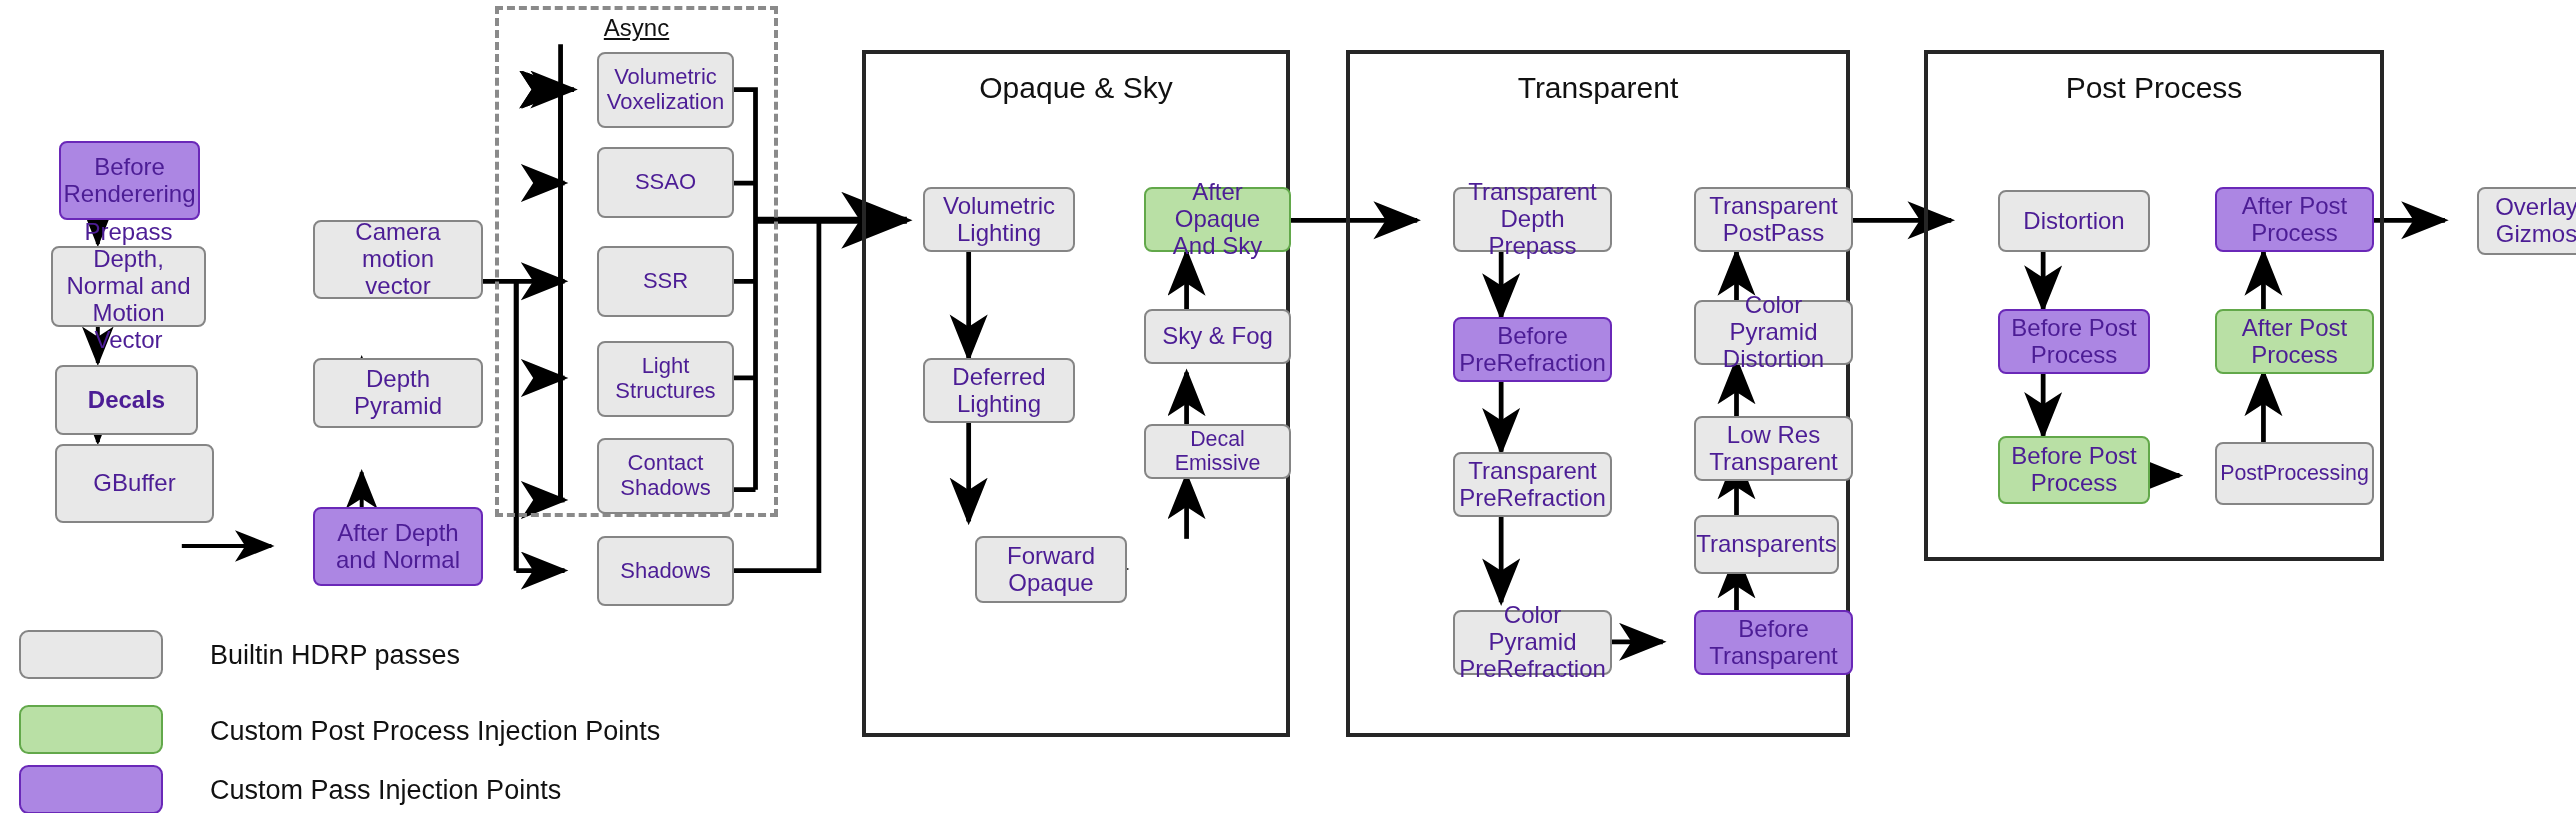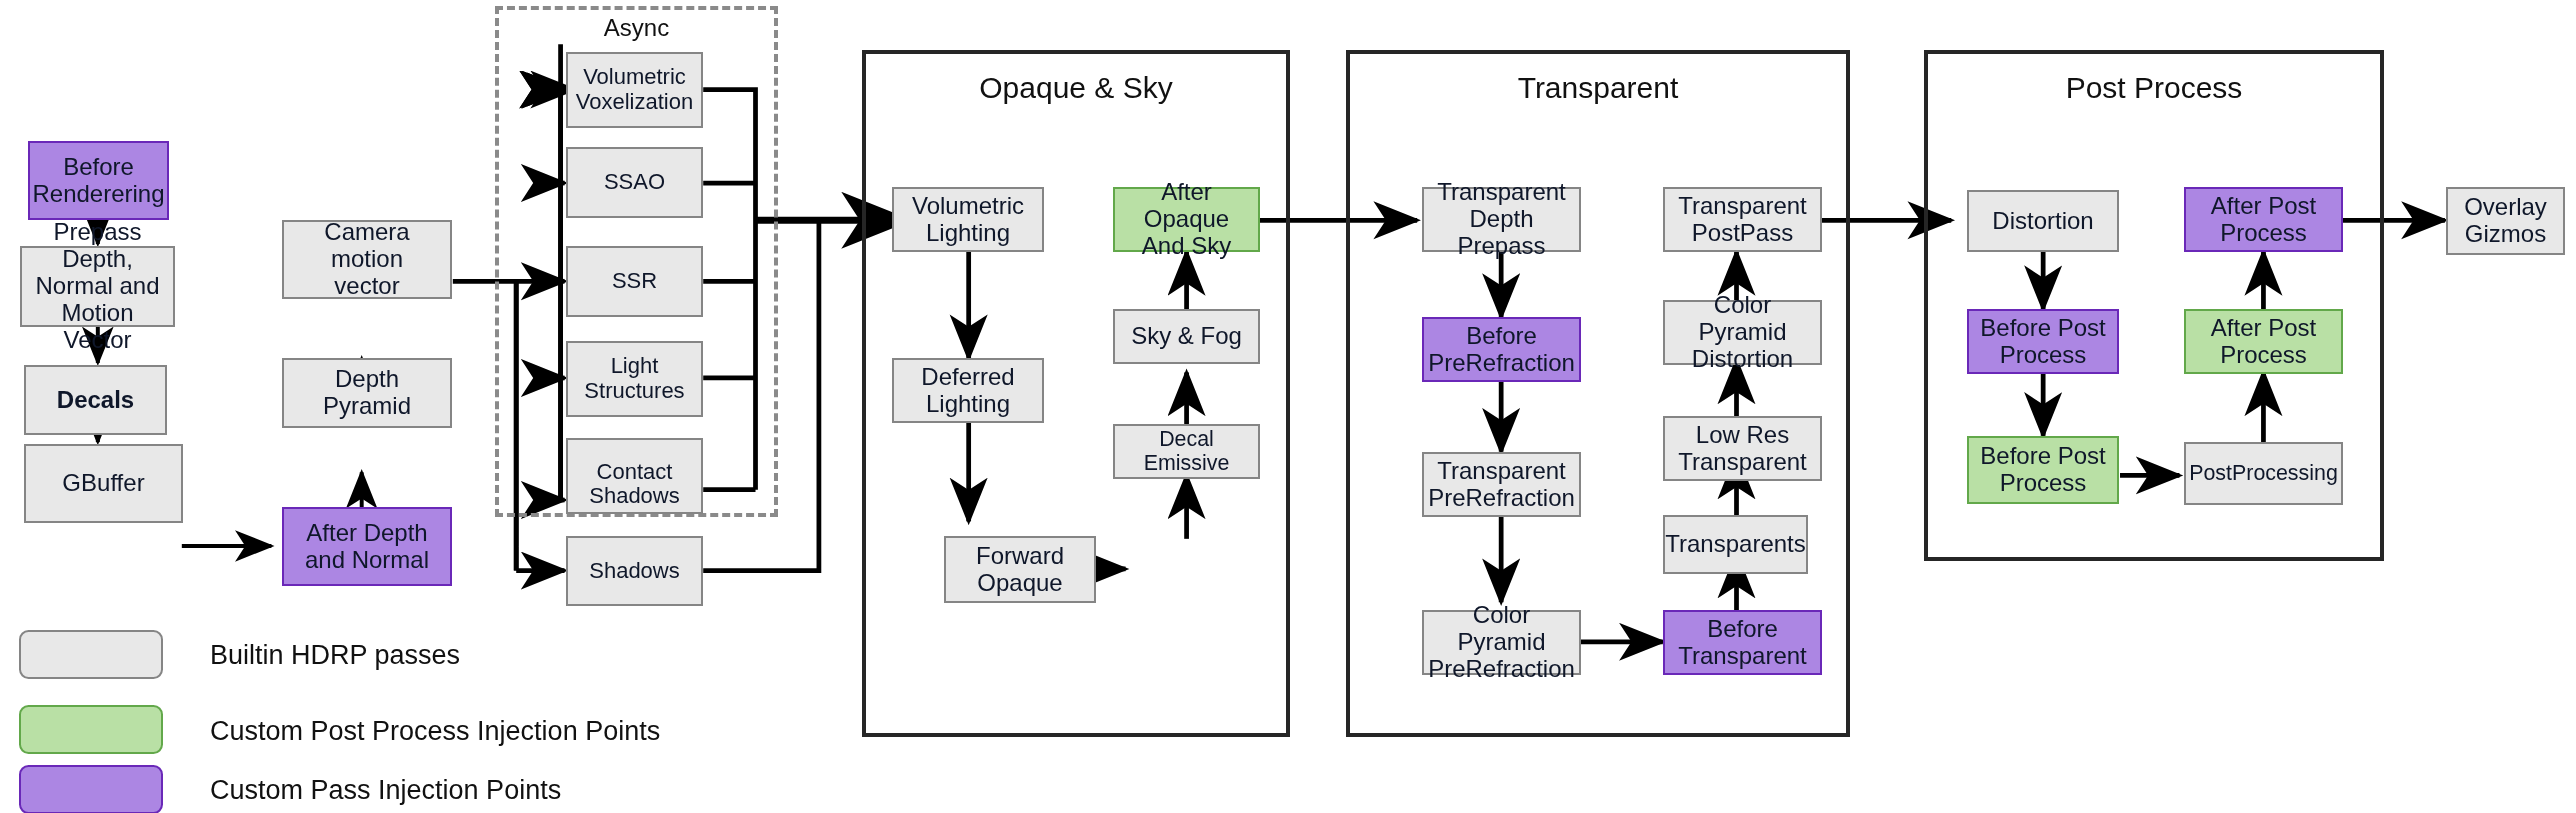--- a/index.html
+++ b/index.html
@@ -1,32 +1,32 @@
 <!DOCTYPE html>
 <html style="font-size:12.7px"><head>
 <meta charset="utf-8">
 <style>
   html,body{margin:0;padding:0;background:#ffffff;}
   body{width:2576px;height:813px;position:relative;overflow:hidden;
        font-family:"Liberation Sans","DejaVu Sans",sans-serif;}
   #stage{position:absolute;left:0;top:0;width:2576px;height:813px;}
   svg#wires{position:absolute;left:0;top:0;width:2576px;height:813px;pointer-events:none;}
 
-  .node{position:absolute;box-sizing:border-box;border-radius:0;
+  .node{position:absolute;box-sizing:border-box;border-radius:8px;
         display:flex;align-items:center;justify-content:center;text-align:center;
-        font-size:24px;line-height:1.12;color:#0f172a;padding:3.2px 6.3px;z-index:5;}
+        font-size:24px;line-height:1.12;color:#4c1d95;padding:3.2px 6.3px;z-index:5;margin-left:31px;}
   .n-gray {background:#e8e8e8;border:2.4px solid #858585;}
   .n-purple{background:#ac86e3;border:2.4px solid #6a28b8;}
   .n-green{background:#b9e0a5;border:2.4px solid #62a84a;}
 
   .group{position:absolute;box-sizing:border-box;border:4px solid #262626;background:transparent;z-index:1;}
   .group-title{position:absolute;font-size:30px;color:#111111;text-align:center;z-index:6;white-space:nowrap;}
 
   .async-box{position:absolute;box-sizing:border-box;border:4px dashed #8a8a8a;background:transparent;z-index:1;}
-  .async-title{position:absolute;font-size:24px;color:#111111;text-align:center;z-index:6;white-space:nowrap;}
+  .async-title{position:absolute;font-size:24px;color:#111111;text-align:center;z-index:6;white-space:nowrap;text-decoration:underline;}
 
   .legend-swatch{position:absolute;box-sizing:border-box;border-radius:9.5px;z-index:5;}
   .legend-label{position:absolute;font-size:27px;color:#111111;white-space:nowrap;z-index:5;}
 </style>
 </head>
 <body>
 
 <div id="stage">
 
   <svg id="wires" viewBox="0 0 3250 1026">
@@ -203,21 +203,21 @@
   <div class="node n-gray" style="left:566px;top:147px;width:137px;height:71px;font-size:22px;">
     <span style="white-space:pre-line">SSAO</span>
   </div>
   <div class="node n-gray" style="left:566px;top:246px;width:137px;height:71px;font-size:22px;">
     <span style="white-space:pre-line">SSR</span>
   </div>
   <div class="node n-gray" style="left:566px;top:341px;width:137px;height:76px;font-size:22px;">
     <span style="white-space:pre-line">Light
 Structures</span>
   </div>
-  <div class="node n-gray" style="left:566px;top:438px;width:137px;height:76px;font-size:22px;align-items:flex-end;">
+  <div class="node n-gray" style="left:566px;top:438px;width:137px;height:76px;font-size:22px;">
     <span style="white-space:pre-line">Contact
 Shadows</span>
   </div>
   <div class="node n-gray" style="left:566px;top:536px;width:137px;height:70px;font-size:22px;">
     <span style="white-space:pre-line">Shadows</span>
   </div>
 
   <div class="node n-gray" style="left:892px;top:187px;width:152px;height:65px;">
     <span style="white-space:pre-line">Volumetric
 Lighting</span>

